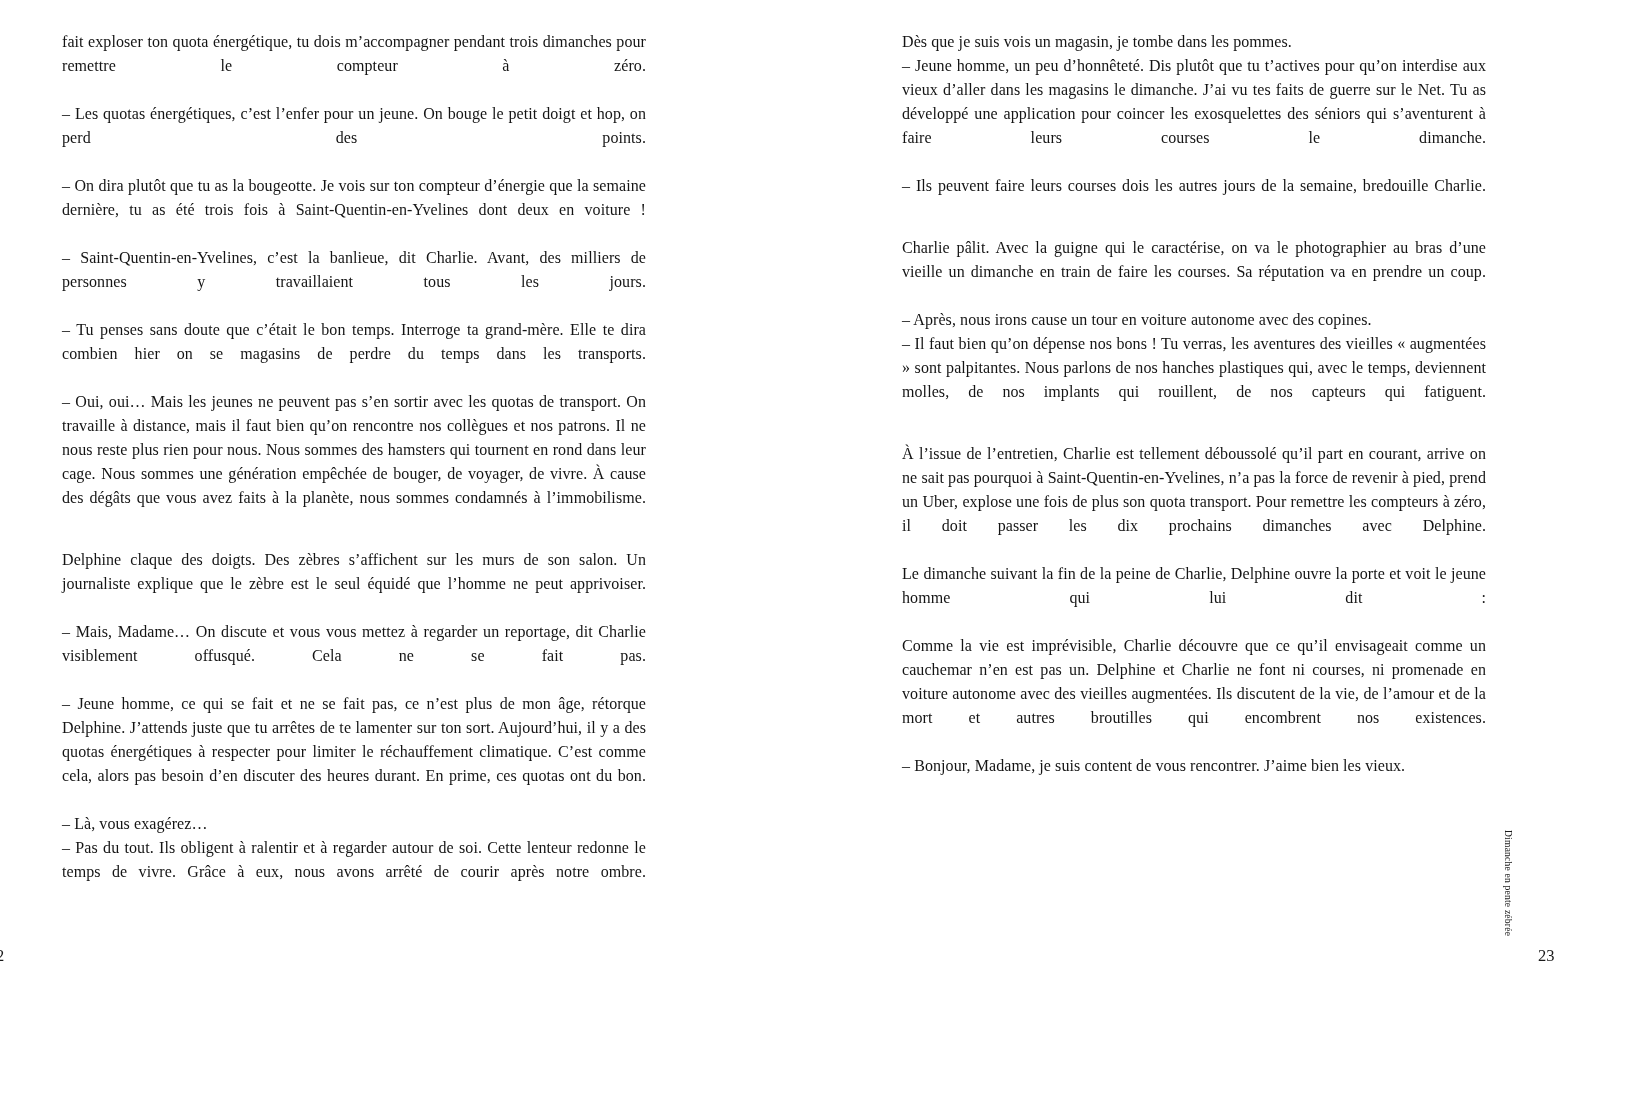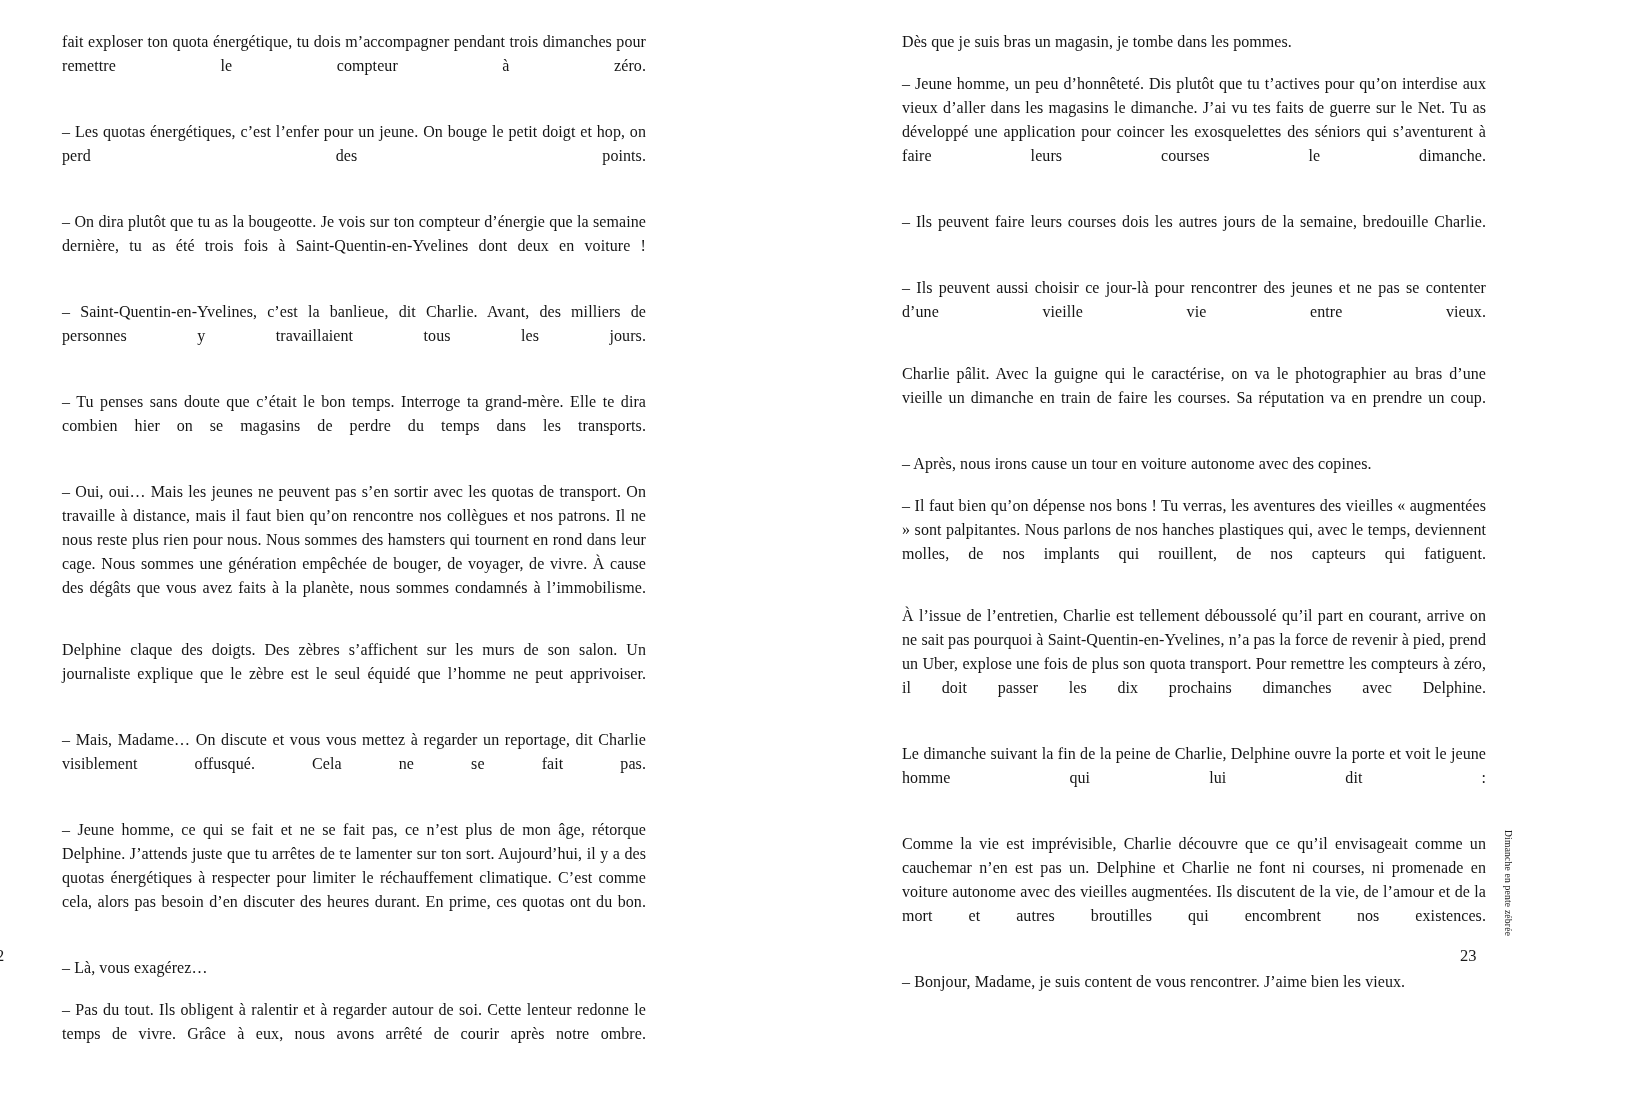--- a/index.html
+++ b/index.html
@@ -32,21 +32,21 @@
 
   .para {
     margin: 0;
     text-align: justify;
     text-justify: inter-word;
     font-size: 16px;
     line-height: 24px;
     letter-spacing: 0.005em;
     hyphens: none;
   }
-  .para + .para { margin-top: 18px; }
+  .para + .para { margin-top: 0; }
   .para.gap { margin-top: 14px; }
 
   
   .para::after {
     content: "";
     display: inline-block;
     width: 100%;
   }
   .para.nostretch::after { content: none; display: none; }
 
@@ -56,21 +56,21 @@
     font-size: 16.5px;
     line-height: 1;
     color: #1a1a1a;
     font-family: "Liberation Serif", "DejaVu Serif", serif;
   }
   .folio-left {
     left: -4px;
     top: 948px;
   }
   .folio-right {
-    left: 1460px;
+    left: 1538px;
     top: 948px;
   }
 
   
   .running-head {
     position: absolute;
     left: 1514px;
     top: 830px;
     font-size: 9.6px;
     letter-spacing: 0.02em;
@@ -94,24 +94,23 @@
     <p class="para">– Oui, oui… Mais les jeunes ne peuvent pas s’en sortir avec les quotas de transport. On travaille à distance, mais il faut bien qu’on rencontre nos collègues et nos patrons. Il ne nous reste plus rien pour nous. Nous sommes des hamsters qui tournent en rond dans leur cage. Nous sommes une génération empêchée de bouger, de voyager, de vivre. À cause des dégâts que vous avez faits à la planète, nous sommes condamnés à l’immobilisme.</p>
     <p class="para gap">Delphine claque des doigts. Des zèbres s’affichent sur les murs de son salon. Un journaliste explique que le zèbre est le seul équidé que l’homme ne peut apprivoiser.</p>
     <p class="para">– Mais, Madame… On discute et vous vous mettez à regarder un reportage, dit Charlie visiblement offusqué. Cela ne se fait pas.</p>
     <p class="para">– Jeune homme, ce qui se fait et ne se fait pas, ce n’est plus de mon âge, rétorque Delphine. J’attends juste que tu arrêtes de te lamenter sur ton sort. Aujourd’hui, il y a des quotas énergétiques à respecter pour limiter le réchauffement climatique. C’est comme cela, alors pas besoin d’en discuter des heures durant. En prime, ces quotas ont du bon.</p>
     <p class="para nostretch">– Là, vous exagérez…</p>
     <p class="para">– Pas du tout. Ils obligent à ralentir et à regarder autour de soi. Cette lenteur redonne le temps de vivre. Grâce à eux, nous avons arrêté de courir après notre ombre.</p>
 
   </div>
 
   <div class="page page-right">
-    <p class="para nostretch">Dès que je suis bras un magasin, je tombe dans les pommes.</p>
+    <p class="para nostretch">Dès que je suis vois un magasin, je tombe dans les pommes.</p>
     <p class="para">– Jeune homme, un peu d’honnêteté. Dis plutôt que tu t’actives pour qu’on interdise aux vieux d’aller dans les magasins le dimanche. J’ai vu tes faits de guerre sur le Net. Tu as développé une application pour coincer les exosquelettes des séniors qui s’aventurent à faire leurs courses le dimanche.</p>
     <p class="para">– Ils peuvent faire leurs courses dois les autres jours de la semaine, bredouille Charlie.</p>
-    <p class="para">– Ils peuvent aussi choisir ce jour-là pour rencontrer des jeunes et ne pas se contenter d’une vieille vie entre vieux.</p>
     <p class="para gap">Charlie pâlit. Avec la guigne qui le caractérise, on va le photographier au bras d’une vieille un dimanche en train de faire les courses. Sa réputation va en prendre un coup.</p>
     <p class="para nostretch">– Après, nous irons cause un tour en voiture autonome avec des copines.</p>
     <p class="para">– Il faut bien qu’on dépense nos bons ! Tu verras, les aventures des vieilles « augmentées » sont palpitantes. Nous parlons de nos hanches plastiques qui, avec le temps, deviennent molles, de nos implants qui rouillent, de nos capteurs qui fatiguent.</p>
     <p class="para gap">À l’issue de l’entretien, Charlie est tellement déboussolé qu’il part en courant, arrive on ne sait pas pourquoi à Saint-Quentin-en-Yvelines, n’a pas la force de revenir à pied, prend un Uber, explose une fois de plus son quota transport. Pour remettre les compteurs à zéro, il doit passer les dix prochains dimanches avec Delphine.</p>
     <p class="para">Le dimanche suivant la fin de la peine de Charlie, Delphine ouvre la porte et voit le jeune homme qui lui dit :</p>
     <p class="para">Comme la vie est imprévisible, Charlie découvre que ce qu’il envisageait comme un cauchemar n’en est pas un. Delphine et Charlie ne font ni courses, ni promenade en voiture autonome avec des vieilles augmentées. Ils discutent de la vie, de l’amour et de la mort et autres broutilles qui encombrent nos existences.</p>
     <p class="para nostretch">– Bonjour, Madame, je suis content de vous rencontrer. J’aime bien les vieux.</p>
 
   </div>
 

